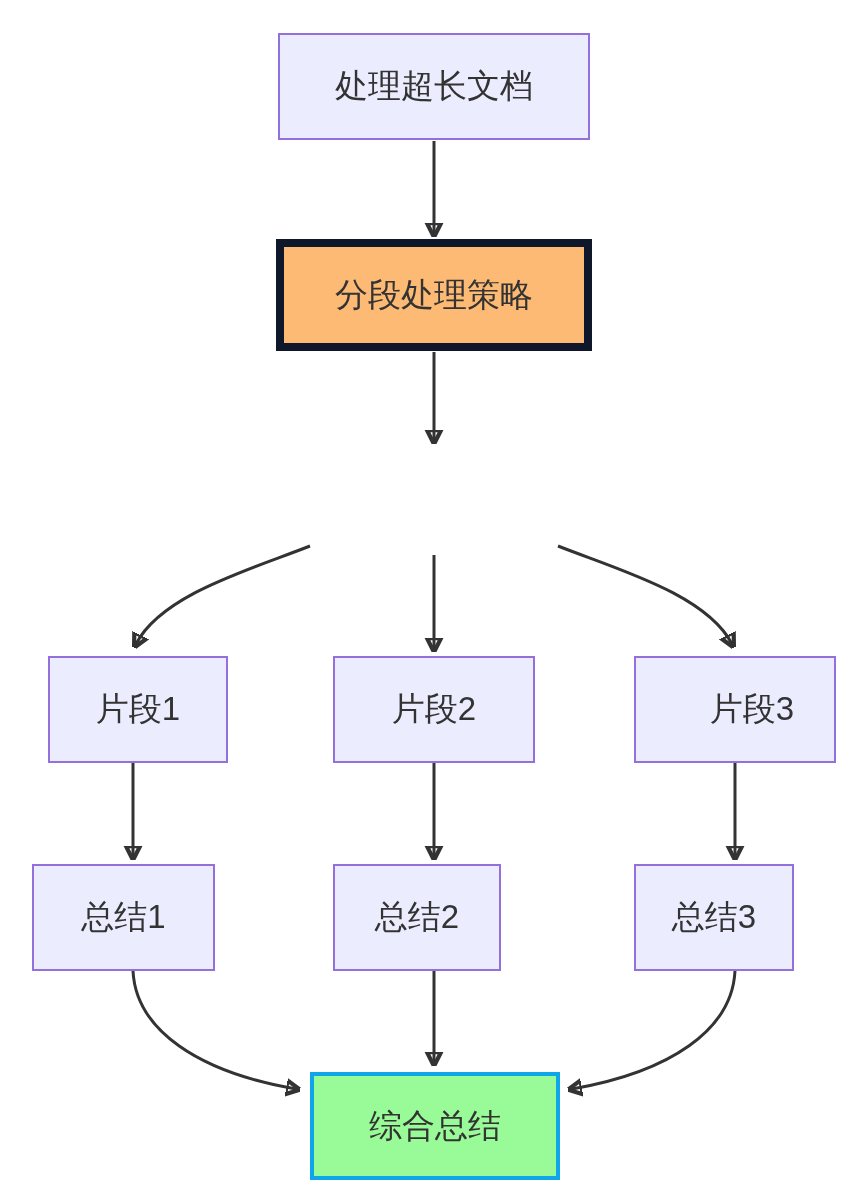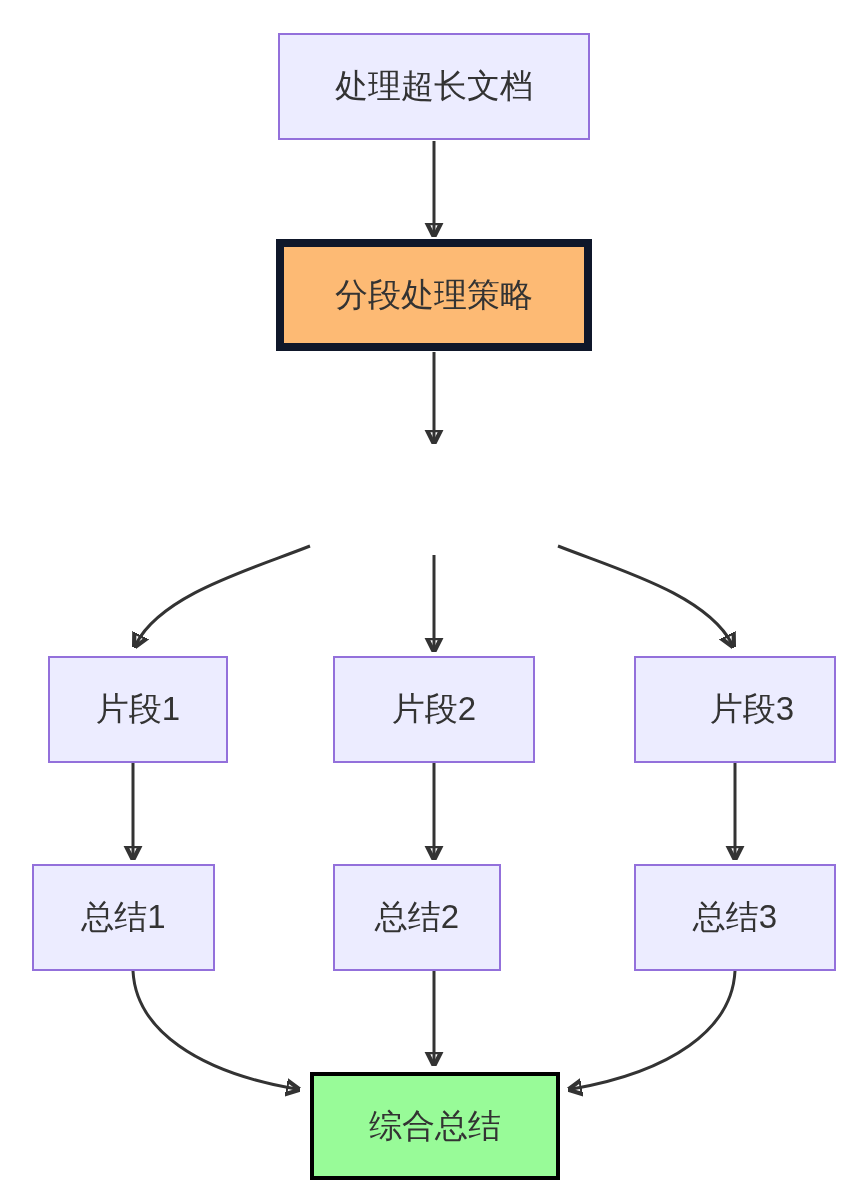--- a/index.html
+++ b/index.html
@@ -42,21 +42,21 @@
   .node-light {
     background: #ECECFF;
     border: 2px solid #9370DB;
   }
   .node-strategy {
     background: #fdba74;
     border: 8px solid #0f172a;
   }
   .node-final {
     background: #98FB98;
-    border: 4px solid #000000;
+    border: 4px solid #0ea5e9;
   }
 </style>
 </head>
 <body>
 
 <div class="canvas">
 
   <svg class="edges" viewBox="0 0 852 1196" xmlns="http://www.w3.org/2000/svg">
     <defs>
       <marker id="arrow" viewBox="0 0 10 10" refX="7" refY="5" markerUnits="userSpaceOnUse" markerWidth="14" markerHeight="20" orient="auto">
@@ -98,21 +98,21 @@
   </div>
 
   <div class="node node-light" style="left:32px; top:864px; width:183px; height:107px;">
     <span>总结1</span>
   </div>
 
   <div class="node node-light" style="left:333px; top:864px; width:168px; height:107px;">
     <span>总结2</span>
   </div>
 
-  <div class="node node-light" style="left:634px; top:864px; width:202px; height:107px;">
+  <div class="node node-light" style="left:634px; top:864px; width:160px; height:107px;">
     <span>总结3</span>
   </div>
 
   <div class="node node-final" style="left:310px; top:1072px; width:250px; height:108px;">
     <span>综合总结</span>
   </div>
 
 </div>
 
 </body></html>

